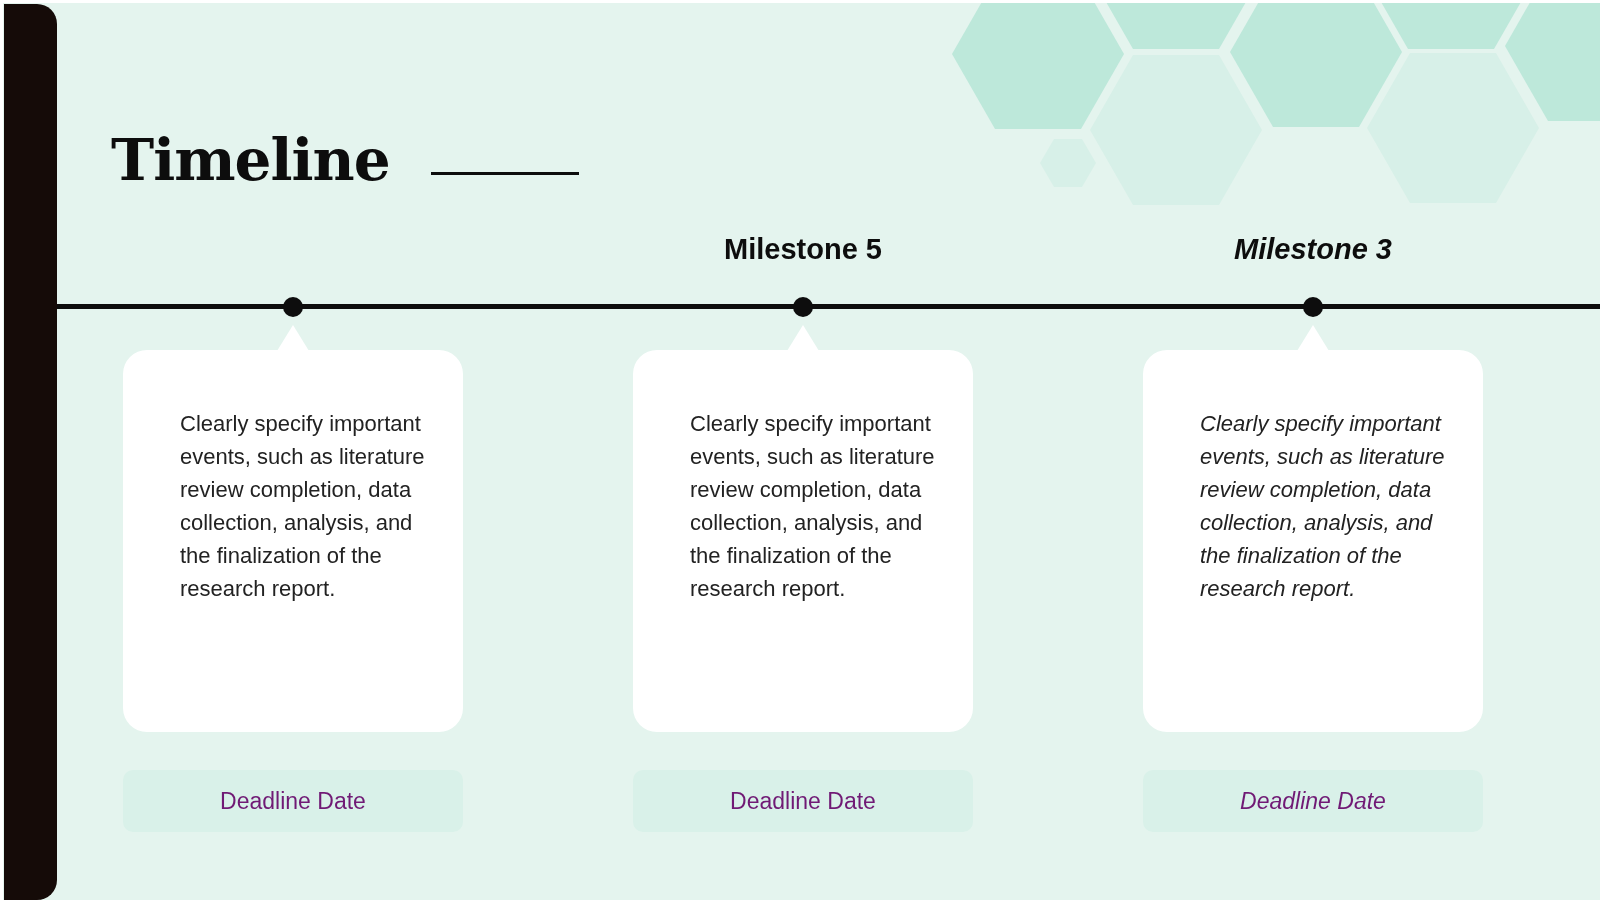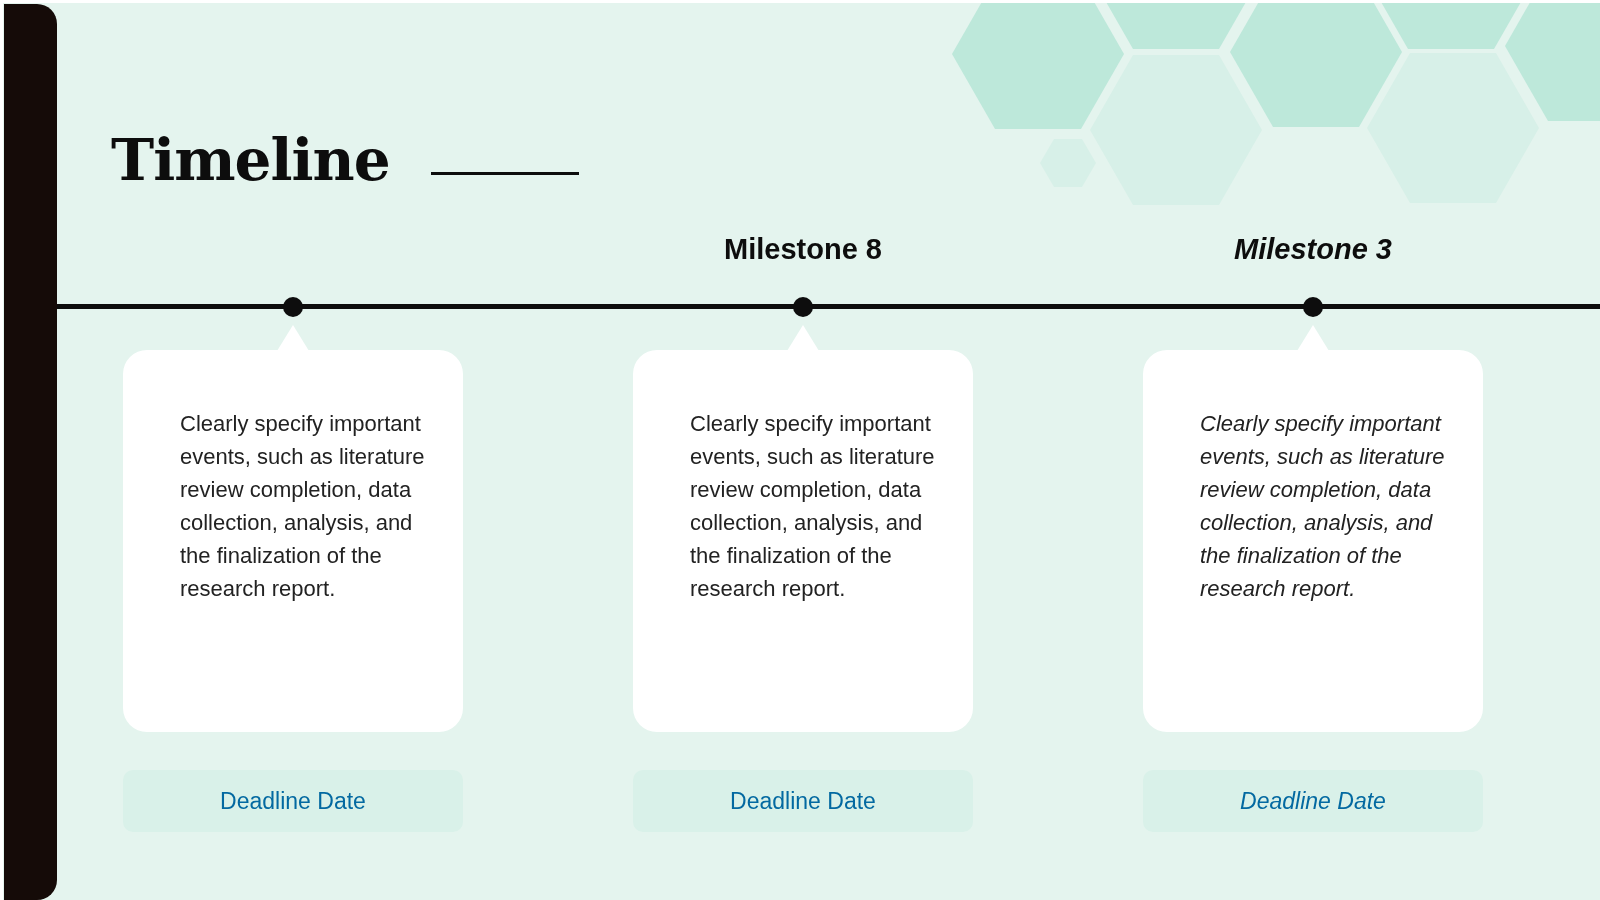--- a/index.html
+++ b/index.html
@@ -85,21 +85,21 @@
     background:var(--card);border-radius:24px;
   }
   .card-text{
     padding:56px 19px 0 56px;
     font-size:22px;line-height:33px;color:var(--body-text);
   }
   .badge{
     position:absolute;top:765px;left:0;width:340px;height:62px;
     background:var(--badge);border-radius:10px;
     display:flex;align-items:center;justify-content:center;
-    font-size:23px;color:#0369a1;
+    font-size:23px;color:#701a75;
   }
 </style>
 </head>
 <body>
 
 <div class="slide">
 
   <div>
     <div class="hex dark h1"></div>
     <div class="hex dark h2"></div>
@@ -121,21 +121,21 @@
   <div class="column c1">
     <div class="dot"></div>
     <div class="pointer"></div>
     <div class="card">
       <div class="card-text">Clearly specify important events, such as literature review completion, data collection, analysis, and the finalization of the research report.</div>
     </div>
     <div class="badge">Deadline Date</div>
   </div>
 
   <div class="column c2">
-    <div class="milestone-label">Milestone 8</div>
+    <div class="milestone-label">Milestone 5</div>
     <div class="dot"></div>
     <div class="pointer"></div>
     <div class="card">
       <div class="card-text">Clearly specify important events, such as literature review completion, data collection, analysis, and the finalization of the research report.</div>
     </div>
     <div class="badge">Deadline Date</div>
   </div>
 
   <div class="column c3">
     <div class="milestone-label">Milestone 3</div>

